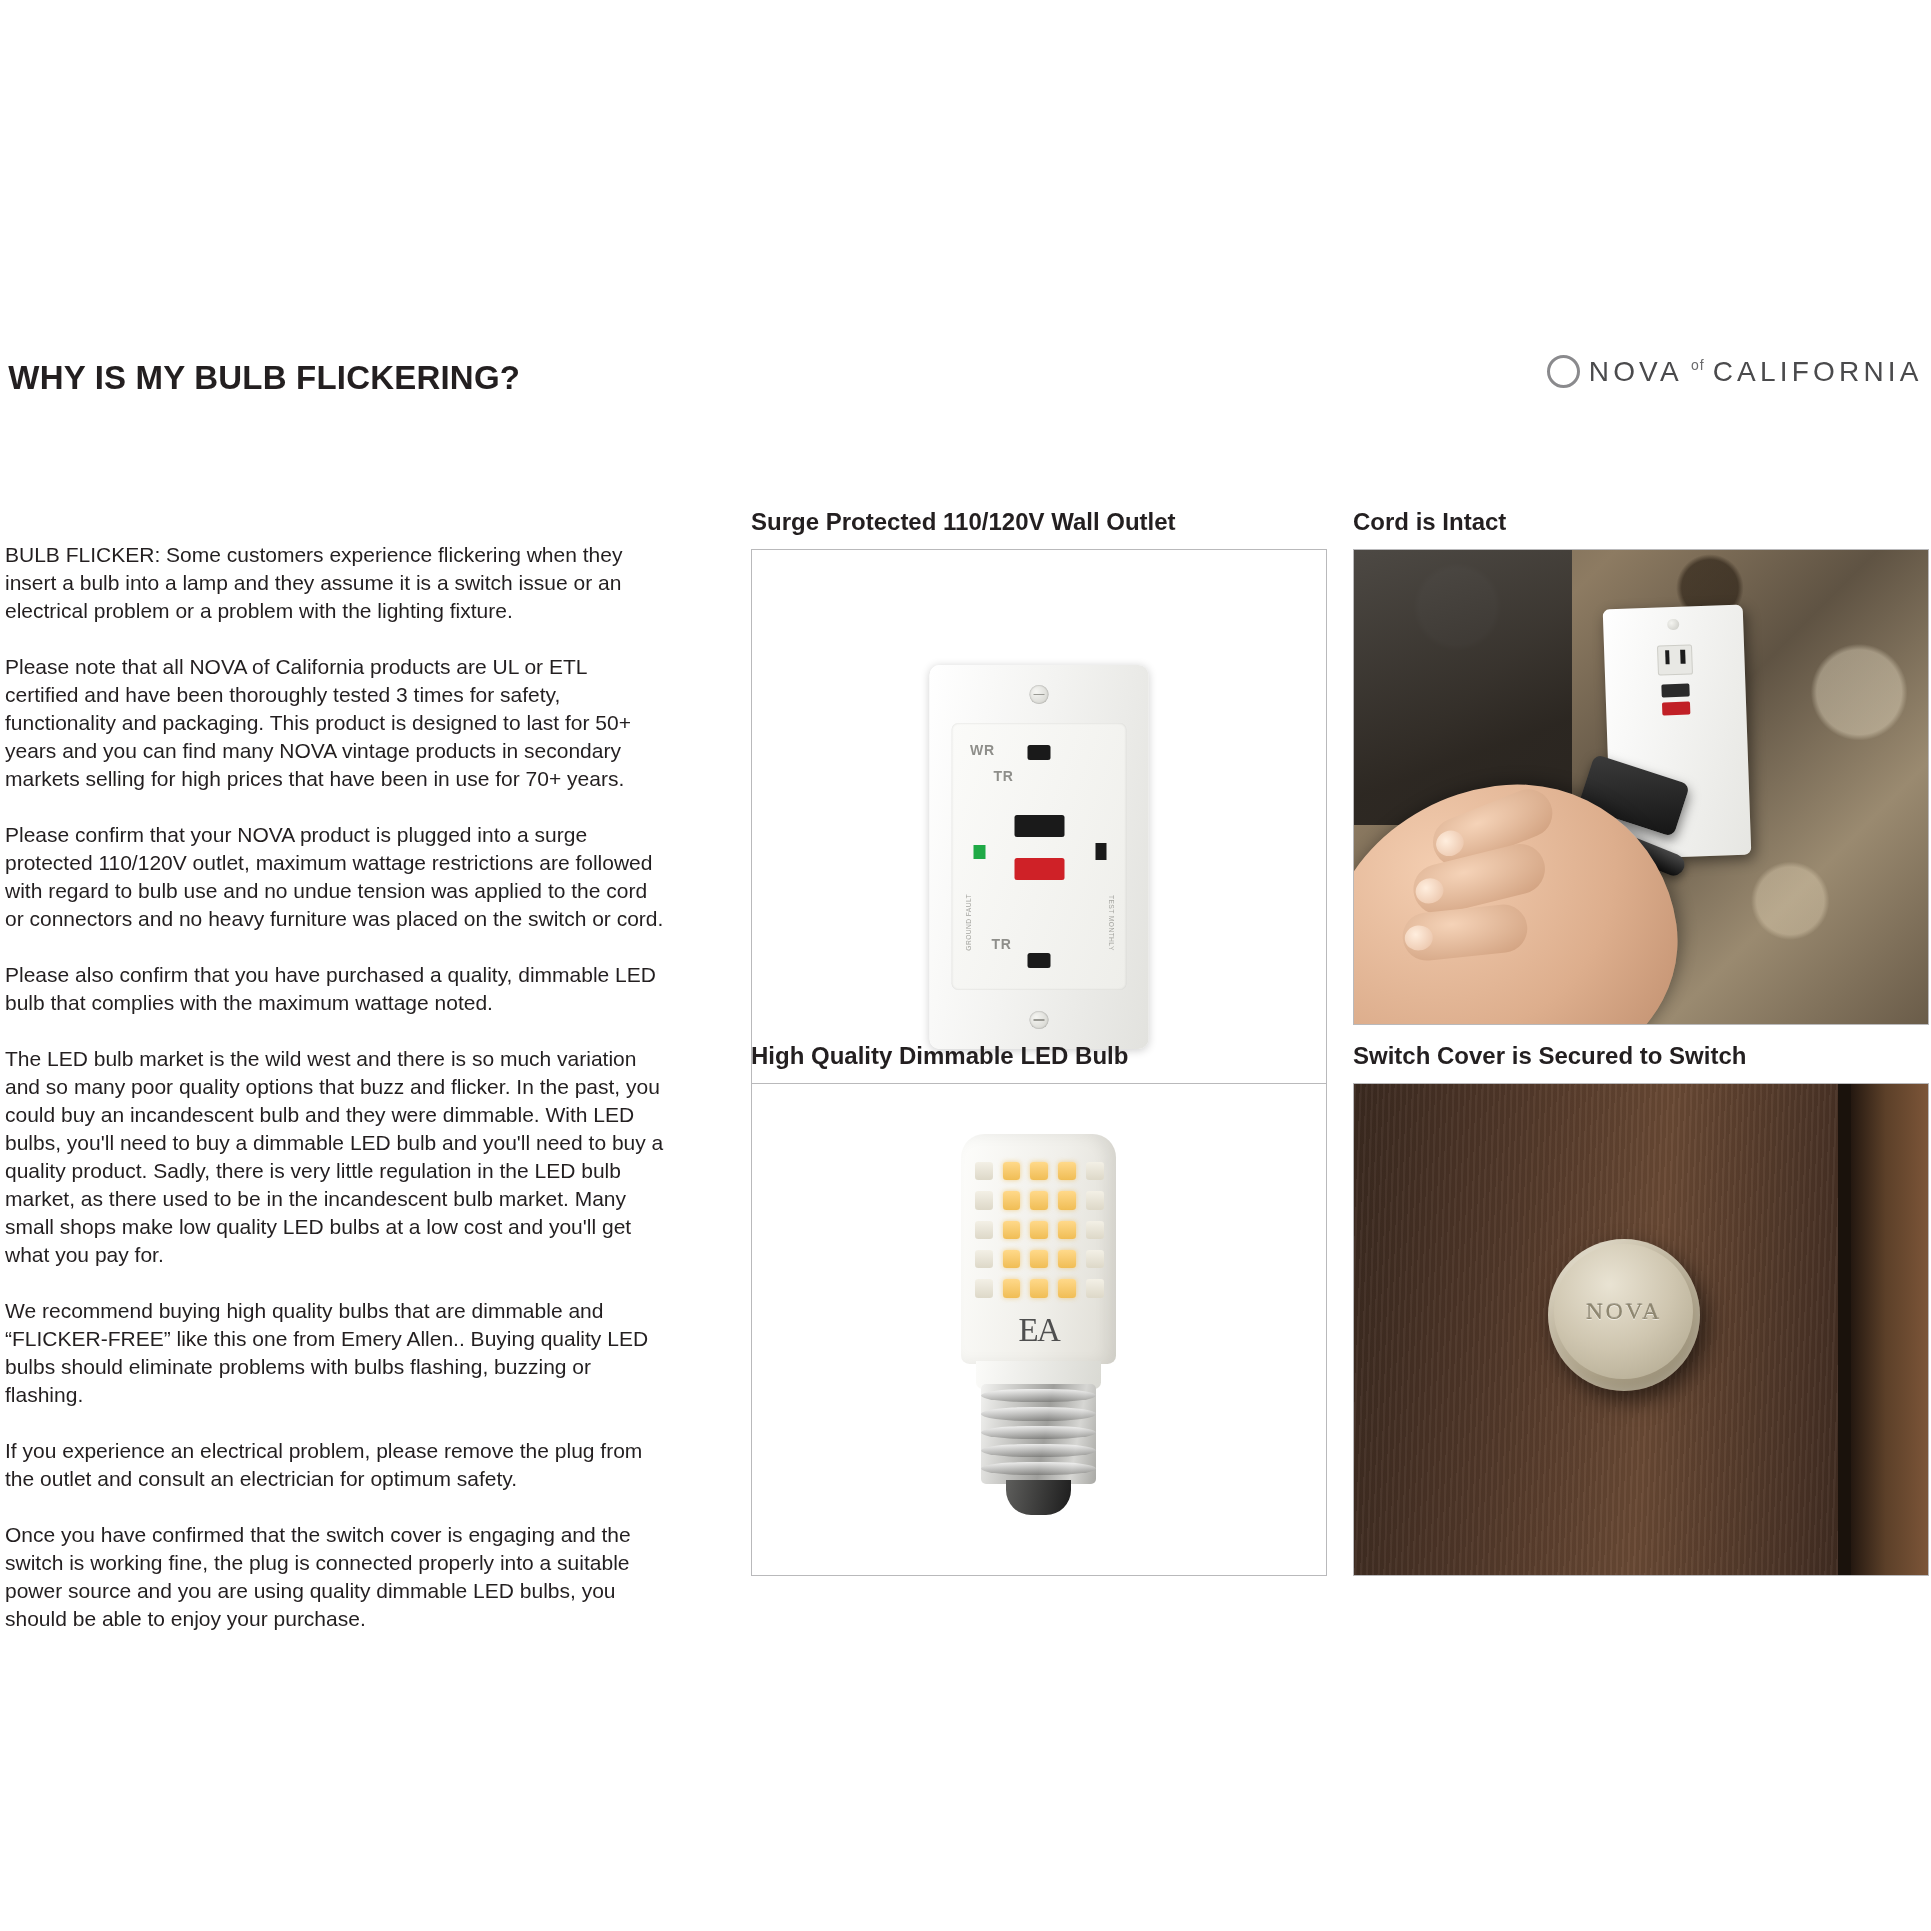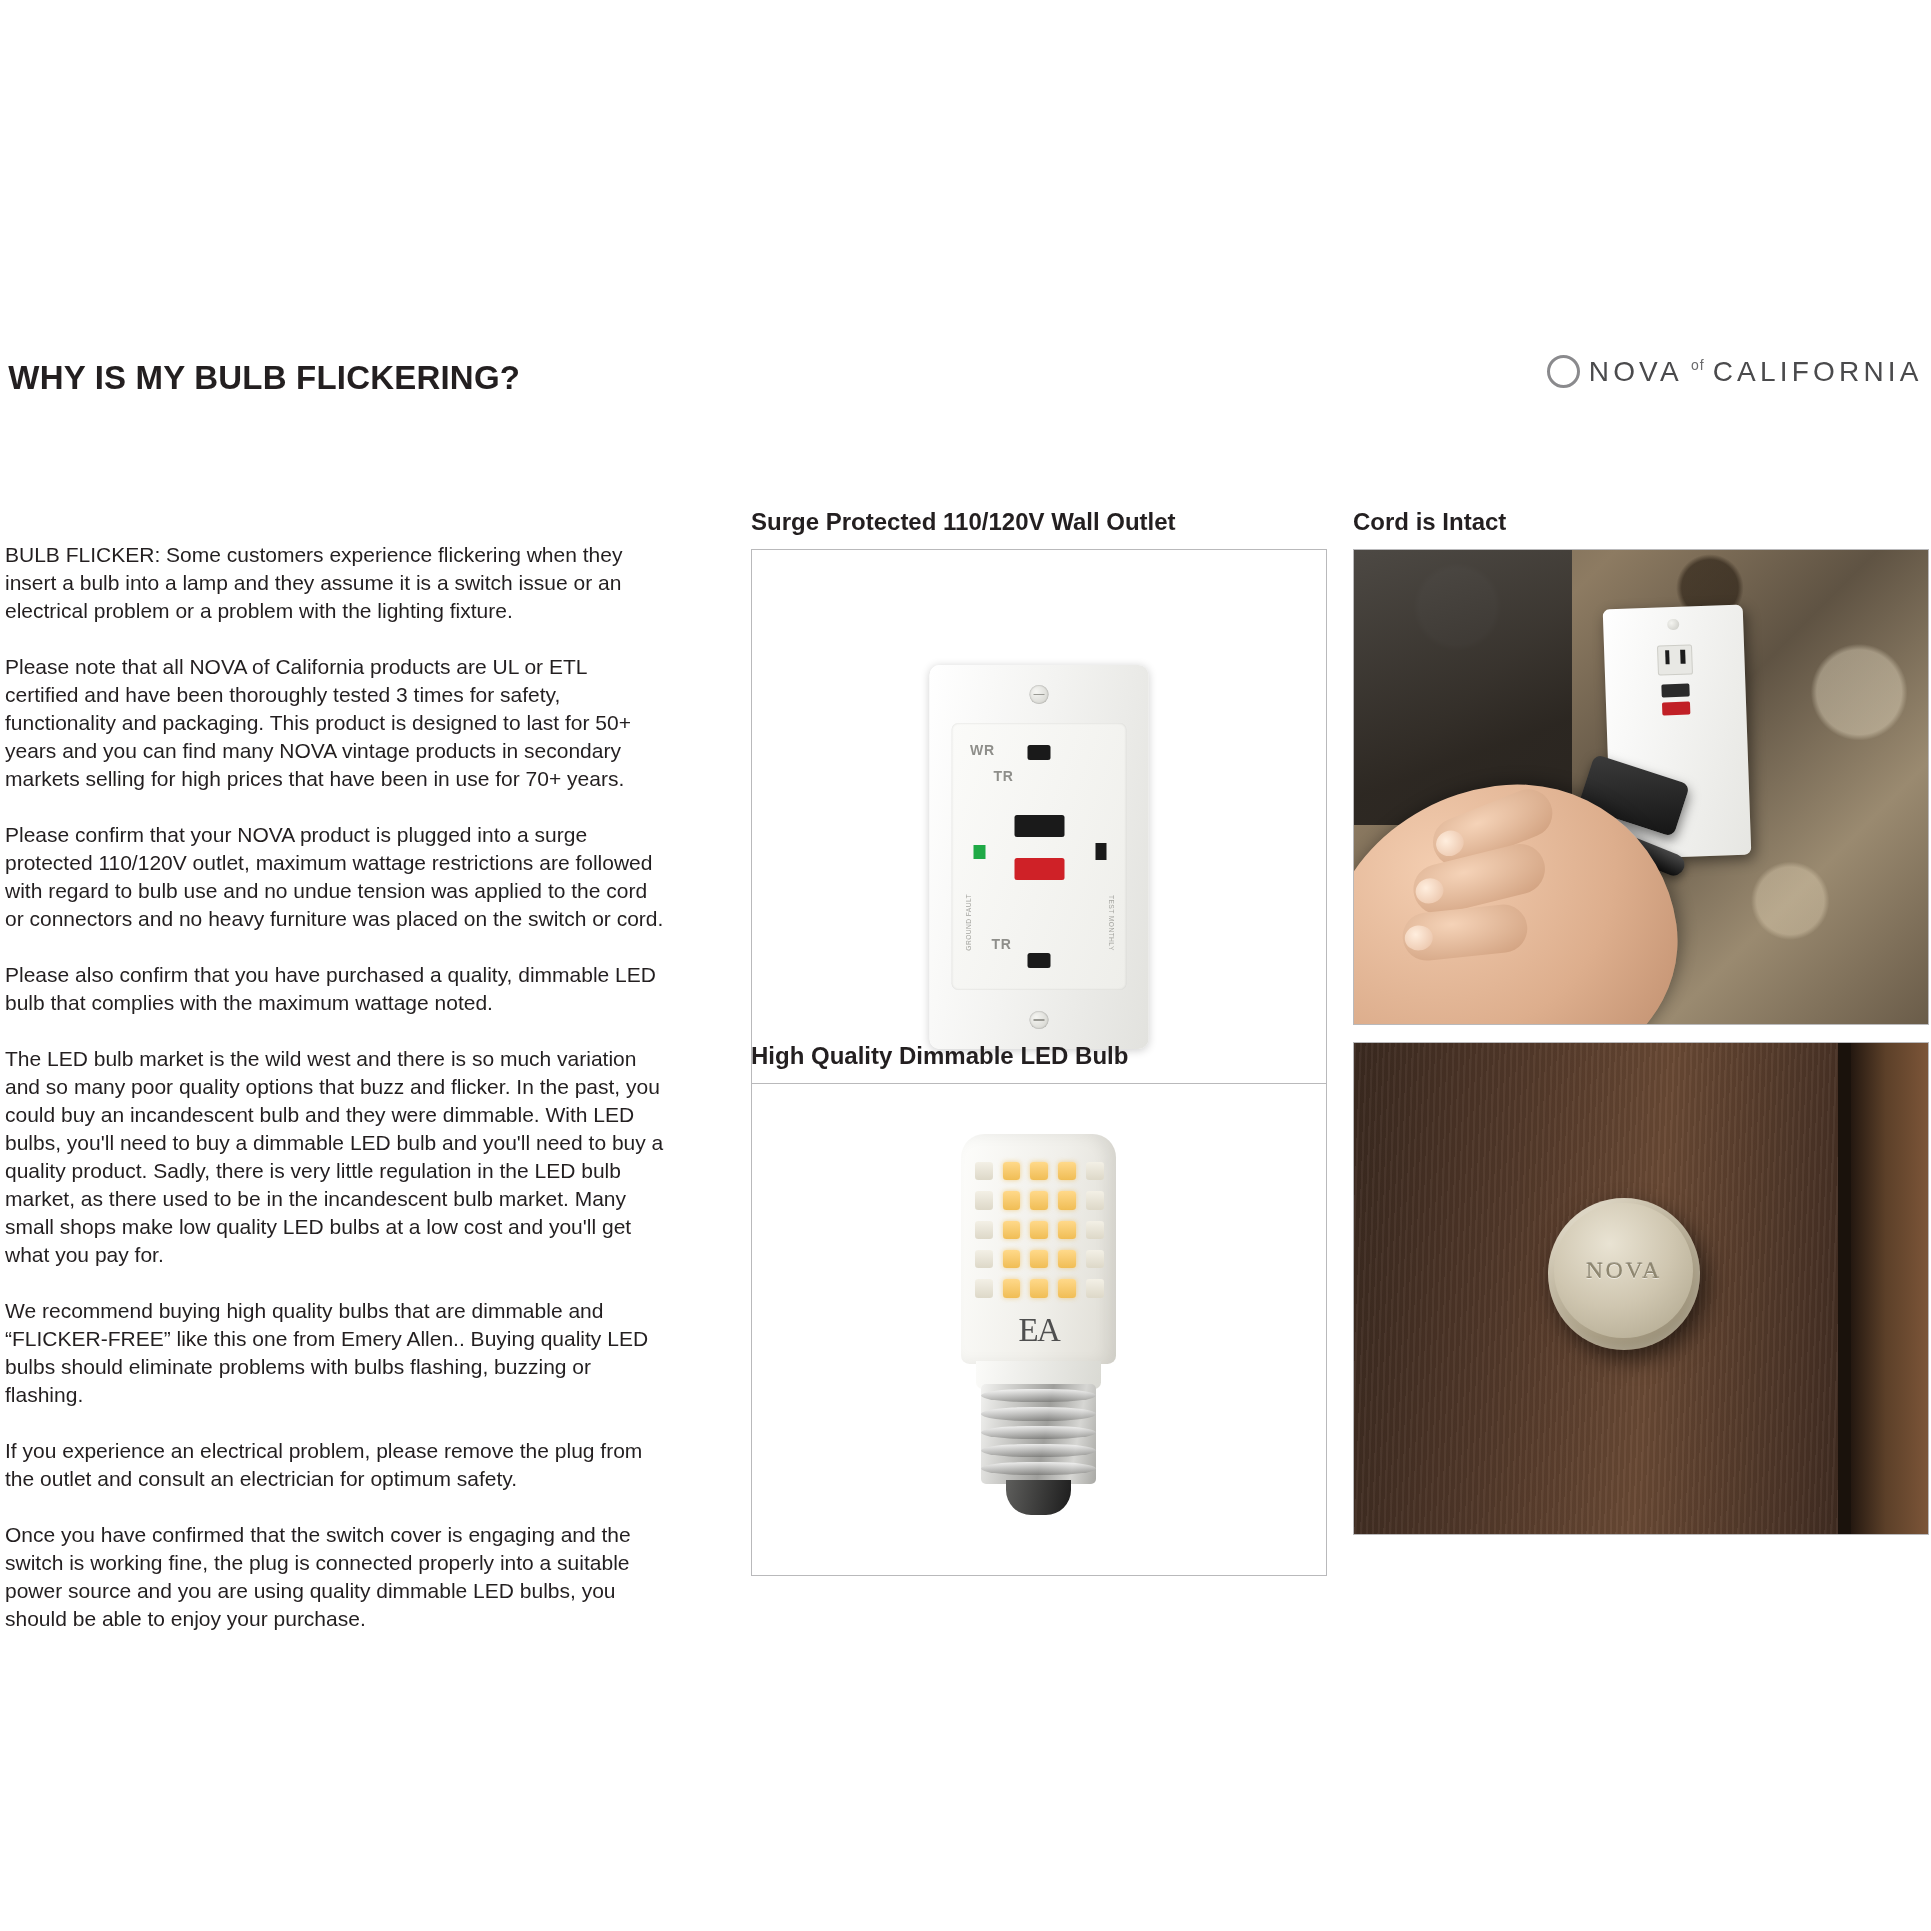--- a/index.html
+++ b/index.html
@@ -548,20 +548,21 @@
             </div>
           <div class="finger f3">
               <span class="nail" style="left:1.7px;top:11.7px;"></span>
             </div>
         </div>
       </div>
     </div>
   </div>
 
   <div class="fig" id="fig-switch">
+    <div class="fig-caption">Switch Cover is Secured to Switch</div>
     <div class="fig-frame">
       <div class="photo-switch">
         <div class="wood-grain"></div>
         <div class="wood-edge2"></div>
         <div class="wood-edge"></div>
         <div class="knob">
           <div class="knob-face">
             <span class="knob-text">NOVA</span>
           </div>
         </div>

